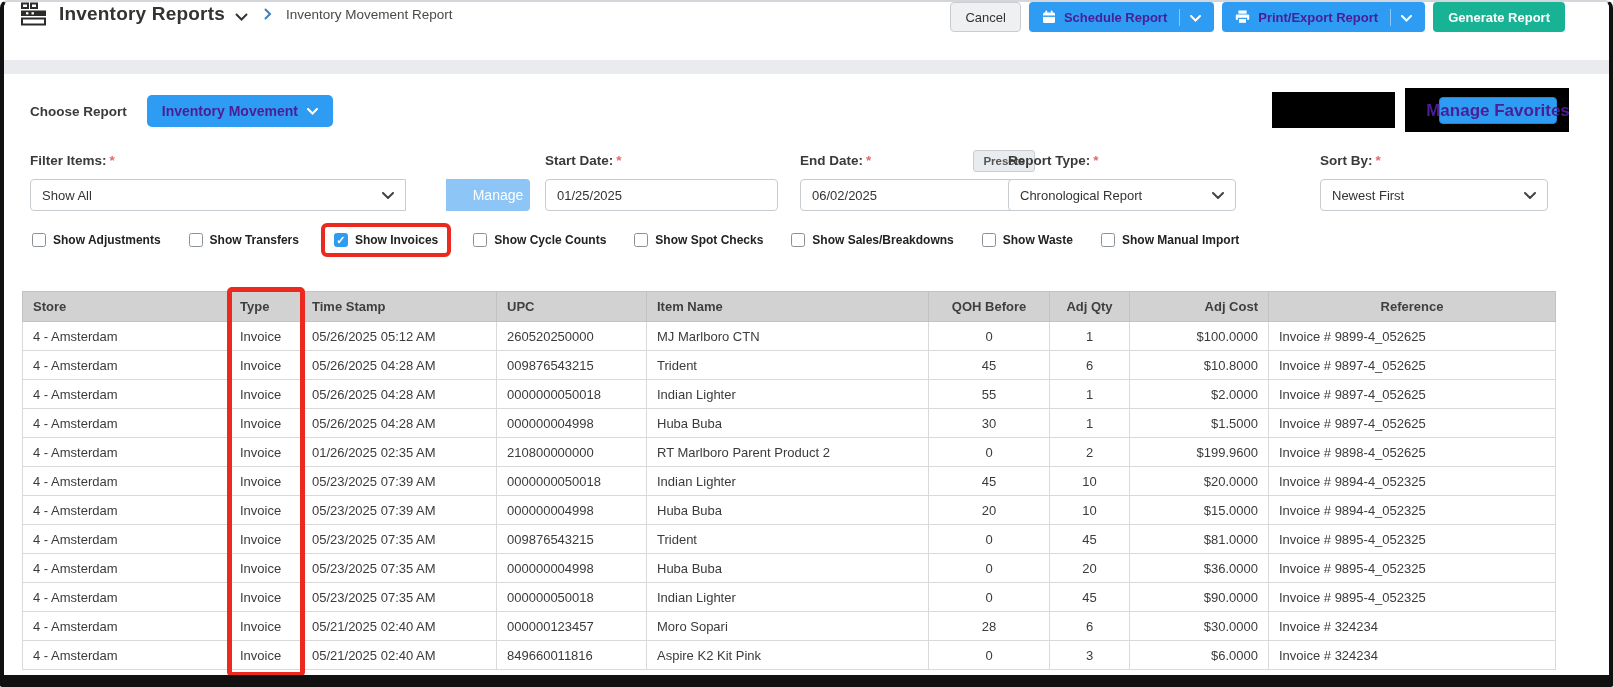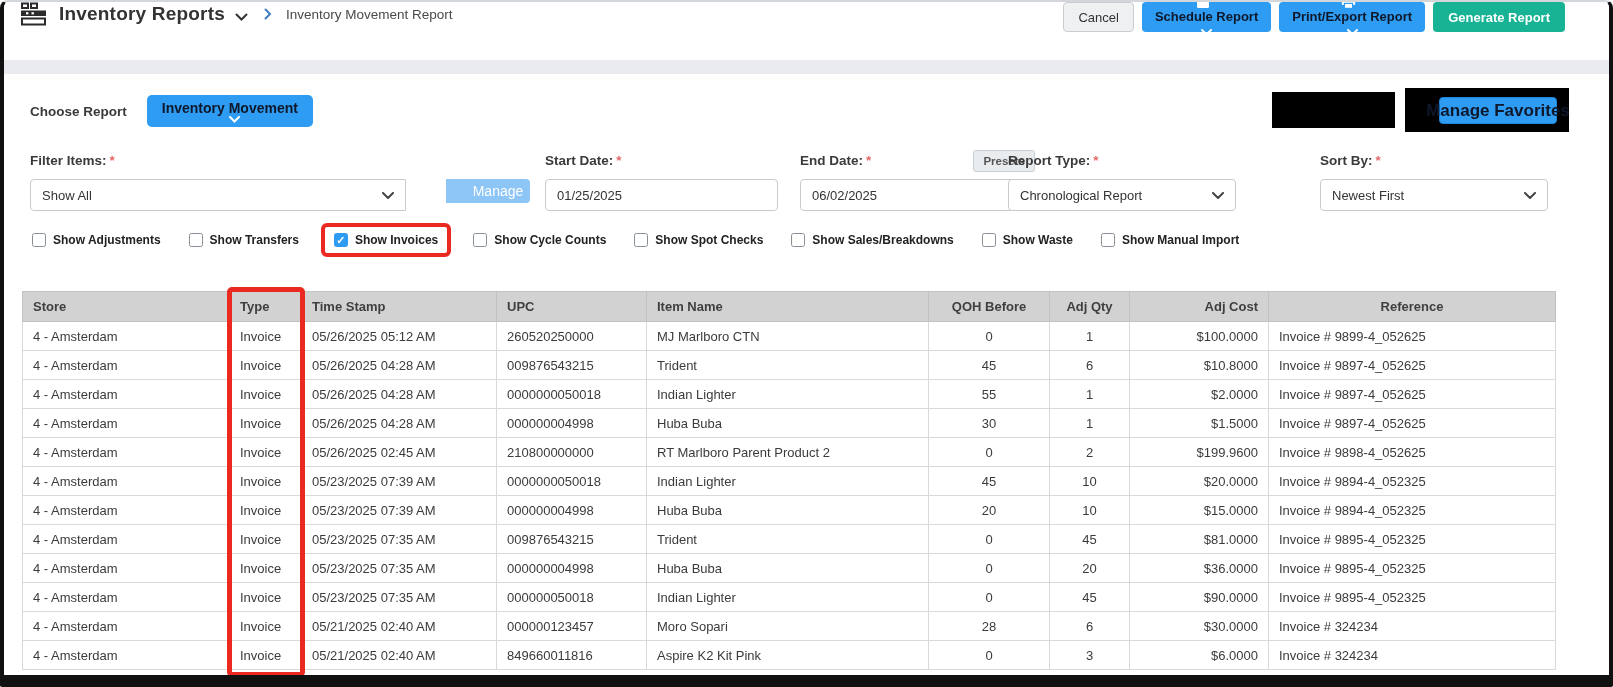--- a/index.html
+++ b/index.html
@@ -22,21 +22,21 @@
   .app-icon { width:27px; height:24px; margin-right:12px; flex:none; }
   .page-title { font-size:19px; font-weight:600; color:#333; letter-spacing:.2px; }
   .title-caret { margin:4px 0 0 10px; }
   .crumb-sep { margin:1px 14px 0 16px; }
   .breadcrumb { font-size:13.5px; color:#4a4a4a; font-weight:500; }
 
   .hdr-actions { display:flex; align-items:center; gap:8px; }
   .btn { display:inline-flex; align-items:center; justify-content:center; height:30px; border-radius:4px;
          font-size:13px; font-weight:600; cursor:pointer; border:1px solid transparent; white-space:nowrap; }
   .btn-cancel { background:#eef0f2; border-color:#c9cdd2; color:#333; padding:0 14px; font-weight:400; }
-  .btn-blue { background:#2d9cf2; color:#0f172a; padding:0 12px;flex-direction:column; }
+  .btn-blue { background:#2d9cf2; color:#4c1d95; padding:0 12px; }
   .btn-teal { background:#18b394; color:#fff; padding:0 14px; }
   .split-sep { width:1px; height:17px; background:rgba(255,255,255,.45); margin:0 10px 0 12px; }
   .w-icon { margin-right:8px; display:inline-flex; }
 
   
   .band { height:14px; background:#e9ebee; }
 
   
   .content { position:relative; height:601px; background:#fff; padding-top:20px; }
 
@@ -61,21 +61,21 @@
   .flabel { position:relative; height:18px; font-size:13.5px; font-weight:700; color:#3a3a3a; margin-bottom:8px; }
   .req { color:#e36a6a; margin-left:3px; font-weight:700; }
   .presets { position:absolute; right:0; top:-3px; height:22px; padding:0 9px; background:#e9ecef; border:1px solid #c9cdd2;
              border-radius:3px; font-size:11.5px; font-weight:600; color:#555; display:inline-flex; align-items:center; cursor:pointer; }
   .ctrl-row { display:flex;gap:40px; }
   .fake-select, .txt-input { height:32px; background:#fff; border:1px solid #c6cbd0; border-radius:4px;
              font-size:13px; color:#333; padding:0 11px; display:flex; align-items:center; width:100%; }
   .fake-select { justify-content:space-between; cursor:pointer; }
   .txt-input { font-family:"Liberation Sans", sans-serif; }
   .sel-filter { width:410px; border-radius:4px 0 0 4px; }
-  .btn-manage { width:90px; height:24px; background:#8cc5f6; color:#fff; font-size:14px; font-weight:400;
+  .btn-manage { width:90px; height:32px; background:#8cc5f6; color:#fff; font-size:14px; font-weight:400;
                 border-radius:0 4px 4px 0;padding-left:20px; }
 
   
   .cb-row { height:38px; display:flex; align-items:center; gap:28px; margin-left:28px; }
   .cb-item { display:inline-flex; align-items:flex-start; gap:7px; cursor:pointer; }
   .cb-item.highlighted { border:4px solid #ea2a20; border-radius:6px; padding:6px 9px; margin:0 -6px; }
   .cb-box { width:14px; height:14px; border:1.5px solid #8a9097; border-radius:2.5px; background:#fff; flex:none;
             display:inline-flex; align-items:center; justify-content:center; font-size:11px; line-height:1; color:#fff; }
   .cb-box.checked { background:#2d9cf2; border-color:#2d9cf2; font-weight:700; }
   .cb-label { font-size:12px; font-weight:700; color:#222; white-space:nowrap; }
@@ -339,21 +339,21 @@
               <td class="al">000000004998</td>
               <td class="al">Huba Buba</td>
               <td class="ac">30</td>
               <td class="ac">1</td>
               <td class="ar">$1.5000</td>
               <td class="al">Invoice # 9897-4_052625</td>
             </tr>
             <tr>
               <td class="al">4 - Amsterdam</td>
               <td class="al">Invoice</td>
-              <td class="al">05/26/2025 02:45 AM</td>
+              <td class="al">01/26/2025 02:35 AM</td>
               <td class="al">210800000000</td>
               <td class="al">RT Marlboro Parent Product 2</td>
               <td class="ac">0</td>
               <td class="ac">2</td>
               <td class="ar">$199.9600</td>
               <td class="al">Invoice # 9898-4_052625</td>
             </tr>
             <tr>
               <td class="al">4 - Amsterdam</td>
               <td class="al">Invoice</td>

